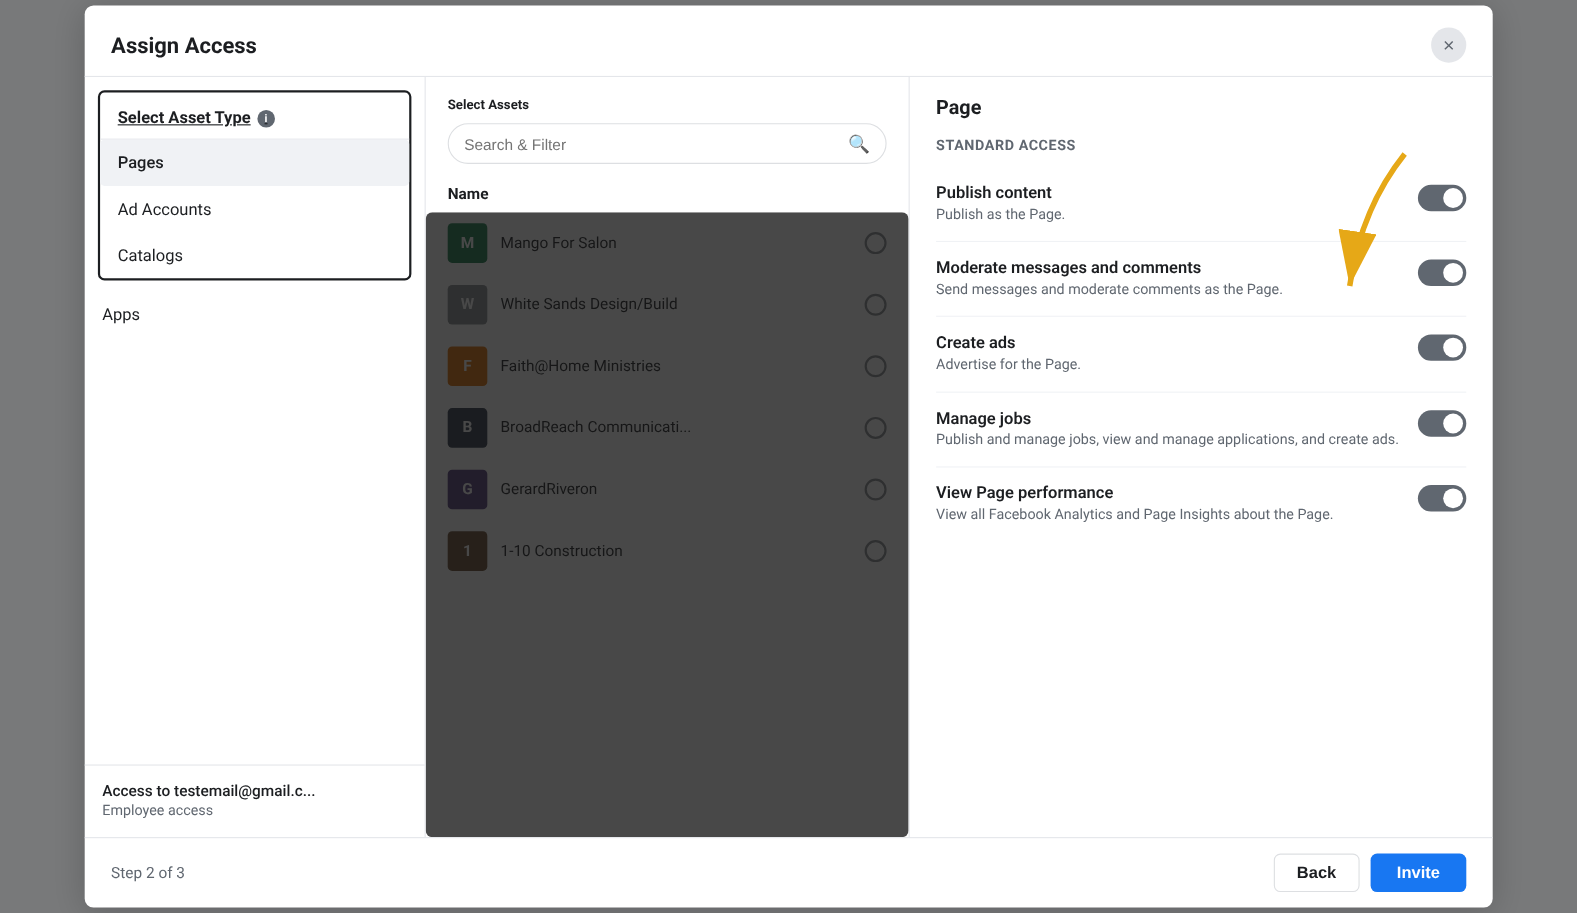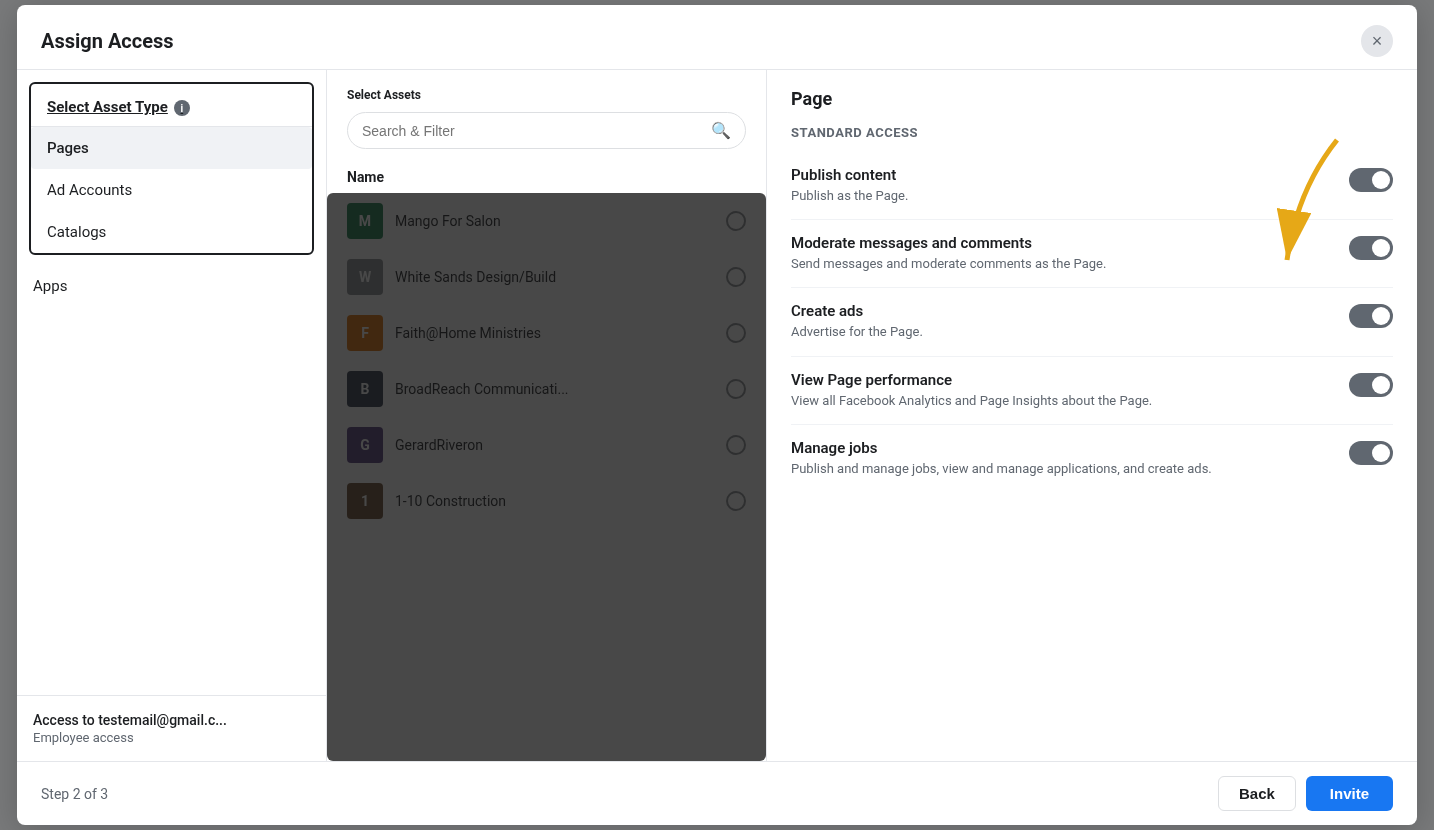--- a/index.html
+++ b/index.html
@@ -17,21 +17,21 @@
       inset: 0;
       background: rgba(0,0,0,0.5);
       display: flex;
       align-items: center;
       justify-content: center;
     }
 
     .modal {
       background: #fff;
       border-radius: 8px;
-      width: 1400px;
+      width: 1280px;
       max-width: 98vw;
       min-height: 820px;
       position: relative;
       display: flex;
       flex-direction: column;
       box-shadow: 0 4px 32px rgba(0,0,0,0.18);
     }
 
     .modal-header {
       display: flex;
@@ -525,33 +525,33 @@
             <div class="permission-desc">Advertise for the Page.</div>
           </div>
           <label class="toggle">
             <input type="checkbox" checked="" style="">
             <span class="toggle-slider"></span>
           </label>
         </div>
 
         <div class="permission-item">
           <div class="permission-text">
-            <div class="permission-label">View Page performance</div>
-            <div class="permission-desc">View all Facebook Analytics and Page Insights about the Page.</div>
+            <div class="permission-label">Manage jobs</div>
+            <div class="permission-desc">Publish and manage jobs, view and manage applications, and create ads.</div>
           </div>
           <label class="toggle">
             <input type="checkbox" checked="" style="">
             <span class="toggle-slider"></span>
           </label>
         </div>
 
         <div class="permission-item">
           <div class="permission-text">
-            <div class="permission-label">Manage jobs</div>
-            <div class="permission-desc">Publish and manage jobs, view and manage applications, and create ads.</div>
+            <div class="permission-label">View Page performance</div>
+            <div class="permission-desc">View all Facebook Analytics and Page Insights about the Page.</div>
           </div>
           <label class="toggle">
             <input type="checkbox" checked="" style="">
             <span class="toggle-slider"></span>
           </label>
         </div>
       </div>
     </div>
 
     <div class="modal-footer">

